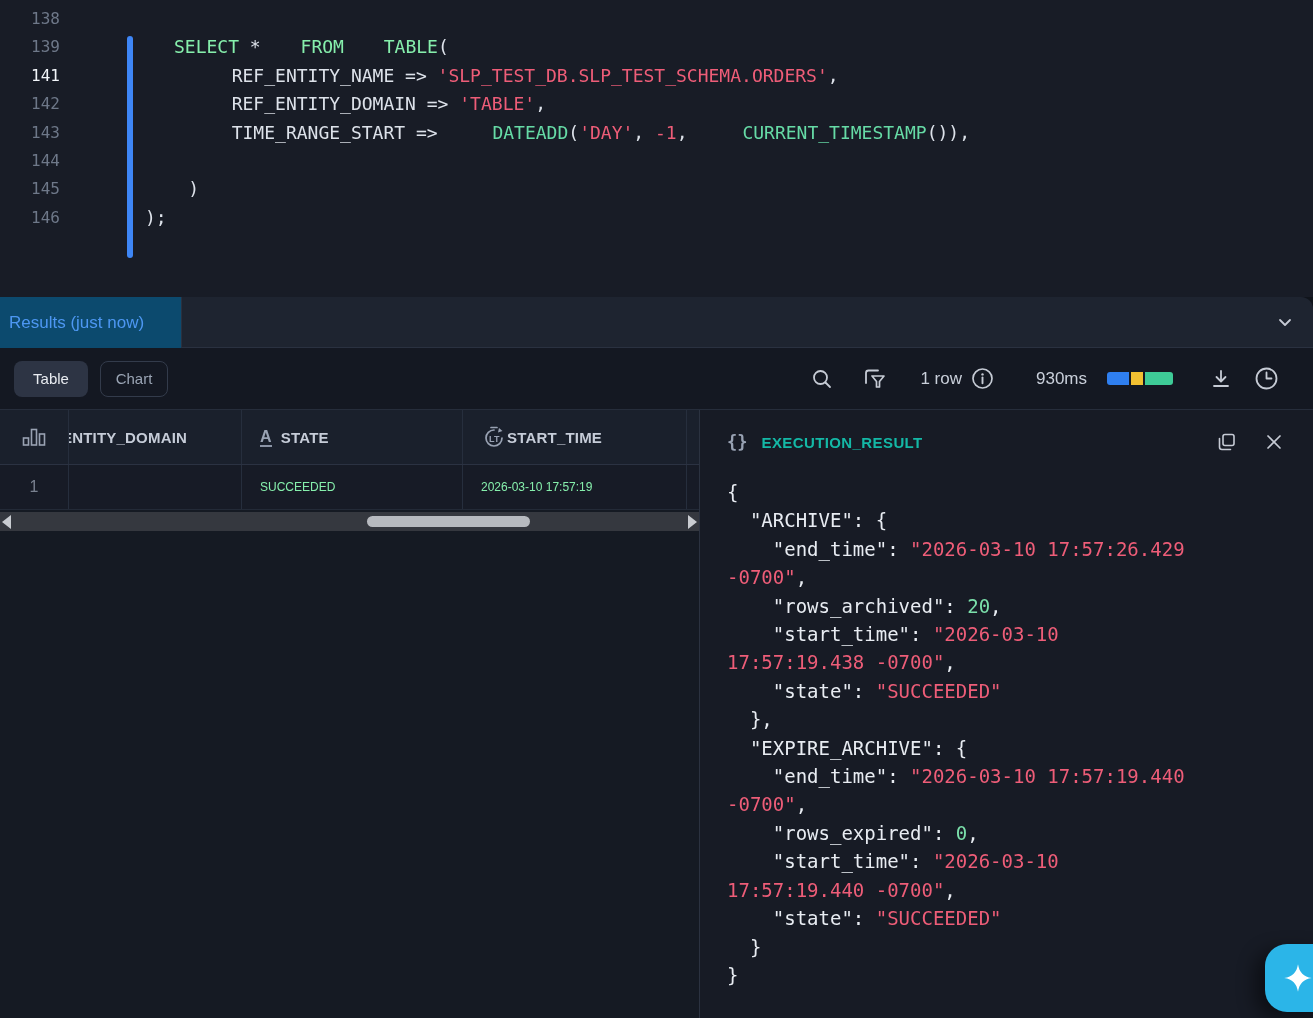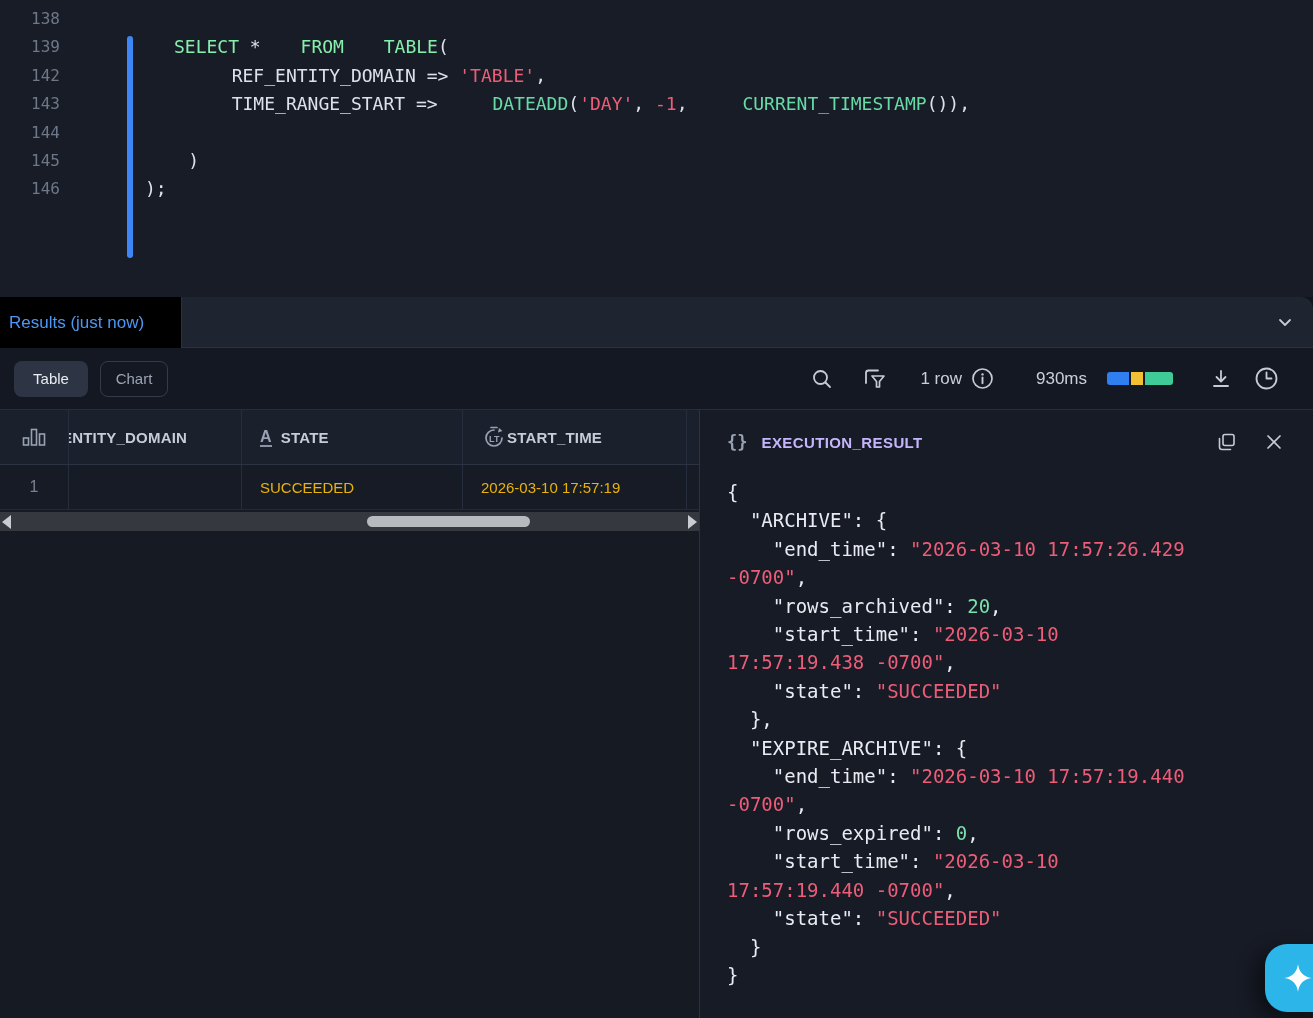--- a/index.html
+++ b/index.html
@@ -30,21 +30,21 @@
   .tok-fn { color:#66dba6;margin-left:44px; }
   .tok-num { color:#7be0ab; }
   .exec-bar {
     position:absolute; left:127px; top:36px; width:6px; height:222px;
     background:#3e86f6; border-radius:3px;
   }
 
   
   .tabbar { height:51px; display:flex; background:#10141b; }
   .results-tab {
-    width:181px; flex:0 0 181px; background:#000000; display:flex; align-items:center;
+    width:181px; flex:0 0 181px; background:#0c4a6e; display:flex; align-items:center;
     padding-left:9px; color:#4d97f2; font-size:17px;
   }
   .tab-strip {
     flex:1; background:#1e2430; border-left:1px solid #2a3140;
     border-bottom:1px solid #2a3140; border-top-right-radius:12px;
     display:flex; align-items:center; justify-content:flex-end; padding-right:18px;
   }
 
   
   .toolbar {
@@ -71,21 +71,21 @@
   .left-pane { width:700px; flex:0 0 700px; background:#151a23; border-right:1px solid #2b3240; position:relative; }
   .right-pane { flex:1; background:#171b25; display:flex; flex-direction:column; }
 
   
   .grid-header { display:flex; height:55px; background:#1a202c; border-bottom:1px solid #2b3242; }
   .grid-row { display:flex; height:45px; background:#171b26; border-bottom:1px solid #232a37; }
   .hcell, .cell {
     border-right:1px solid #262e3d; display:flex; align-items:center; overflow:hidden;
   }
   .hcell { color:#c6ccd8; font-size:15px; font-weight:bold; letter-spacing:.2px; padding-left:18px; }
-  .cell { color:#eab308; font-size:15px; padding-left:18px; white-space:nowrap; }
+  .cell { color:#86efac; font-size:12px; padding-left:18px; white-space:nowrap; }
   .c0 { width:69px; flex:0 0 69px; justify-content:center; padding-left:0; }
   .c1 { width:173px; flex:0 0 173px; }
   .c2 { width:221px; flex:0 0 221px; }
   .c3 { width:224px; flex:0 0 224px; }
   .rownum { color:#79818f; font-size:16px; }
   .clip-left span { margin-left:-7px; }
   .hicon { display:flex; align-items:center; }
   .type-a { color:#99a2b3; font-size:16px; font-weight:bold; border-bottom:2px solid #8b94a6; line-height:17px; margin-right:9px; }
 
   
@@ -94,21 +94,21 @@
     display:flex; align-items:center;
   }
   .arr { width:0; height:0; border-style:solid; }
   .arr-left { border-width:7px 9px 7px 0; border-color:transparent #c9ccd1 transparent transparent; margin-left:2px; }
   .arr-right { border-width:7px 0 7px 9px; border-color:transparent transparent transparent #c9ccd1; position:absolute; right:2px; }
   .thumb { position:absolute; left:367px; width:163px; height:11px; background:#b7babf; border-radius:6px; }
 
   
   .panel-header { height:58px; display:flex; align-items:center; padding:6px 30px 0 27px; }
   .brace-ic { color:#98a2b3; font-size:17px; font-weight:bold; margin-right:14px; }
-  .panel-title { color:#c4b5fd; font-size:15px; font-weight:bold; letter-spacing:.4px; }
+  .panel-title { color:#14b8a6; font-size:15px; font-weight:bold; letter-spacing:.4px; }
   .ph-actions { margin-left:auto; display:flex; align-items:center; gap:27px; }
   .json-view {
     font-family:"DejaVu Sans Mono", monospace; font-size:19px; line-height:28.4px;
     padding:10px 20px 0 27px; white-space:pre; overflow:hidden;
   }
   .json-view .tok-pl { color:#e8ecf2; }
 
   
   .assistant-btn {
     position:absolute; right:-26px; bottom:6px; width:74px; height:68px;
@@ -120,20 +120,21 @@
   svg { display:block; }
 </style>
 </head>
 <body>
 
 <div class="editor">
   <div class="exec-bar"></div>
   <div>
       <div class="code-line"><span class="gutter">138</span><span class="ltext"></span></div>
       <div class="code-line"><span class="gutter">139</span><span class="ltext"><span class="tok-kw">SELECT</span><span class="tok-pl"> * </span><span class="tok-kw">FROM</span><span class="tok-pl"> </span><span class="tok-kw">TABLE</span><span class="tok-pl">(</span></span></div>
+      <div class="code-line"><span class="gutter active">141</span><span class="ltext"><span class="tok-pl">        REF_ENTITY_NAME =&gt; </span><span class="tok-str">'SLP_TEST_DB.SLP_TEST_SCHEMA.ORDERS'</span><span class="tok-pl">,</span></span></div>
       <div class="code-line"><span class="gutter">142</span><span class="ltext"><span class="tok-pl">        REF_ENTITY_DOMAIN =&gt; </span><span class="tok-str">'TABLE'</span><span class="tok-pl">,</span></span></div>
       <div class="code-line"><span class="gutter">143</span><span class="ltext"><span class="tok-pl">        TIME_RANGE_START =&gt; </span><span class="tok-fn">DATEADD</span><span class="tok-pl">(</span><span class="tok-str">'DAY'</span><span class="tok-pl">, </span><span class="tok-str">-1</span><span class="tok-pl">, </span><span class="tok-fn">CURRENT_TIMESTAMP</span><span class="tok-pl">()),</span></span></div>
       <div class="code-line"><span class="gutter">144</span></div>
       <div class="code-line"><span class="gutter">145</span><span class="ltext"><span class="tok-pl">    )</span></span></div>
       <div class="code-line"><span class="gutter">146</span><span class="ltext"><span class="tok-pl">);</span></span></div>
     </div>
 </div>
 
 <div class="tabbar">
   <div class="results-tab">

